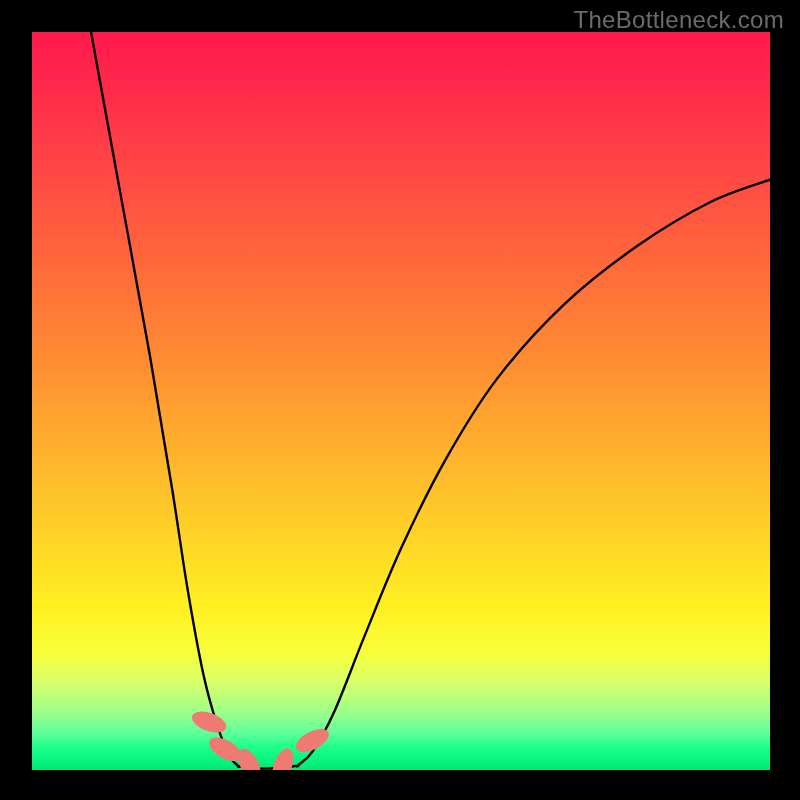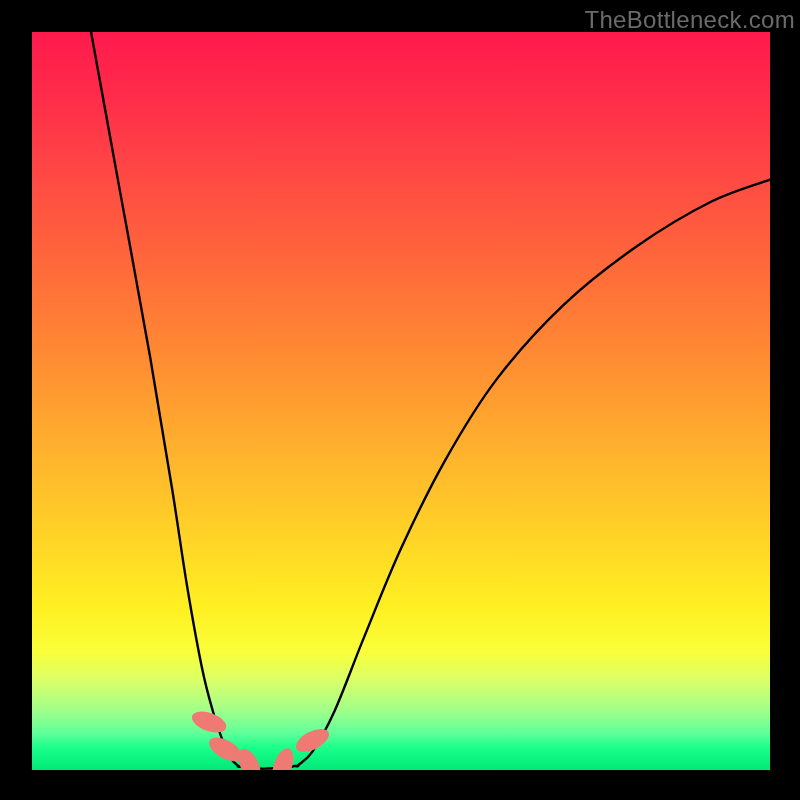--- a/index.html
+++ b/index.html
@@ -36,21 +36,21 @@
       #d9ff6a 88%,
       #9fff8a 92%,
       #5fff9a 95%,
       #1aff8a 97%,
       #00e877 100%
     );
   }
   .watermark {
     position: absolute;
     top: 6px;
-    right: 5px;
+    right: 16px;
     color: #6b6b6b;
     font-size: 24px;
     letter-spacing: 0.3px;
     user-select: none;
   }
   svg.curve {
     position: absolute;
     inset: 0;
   }
   .marker {

